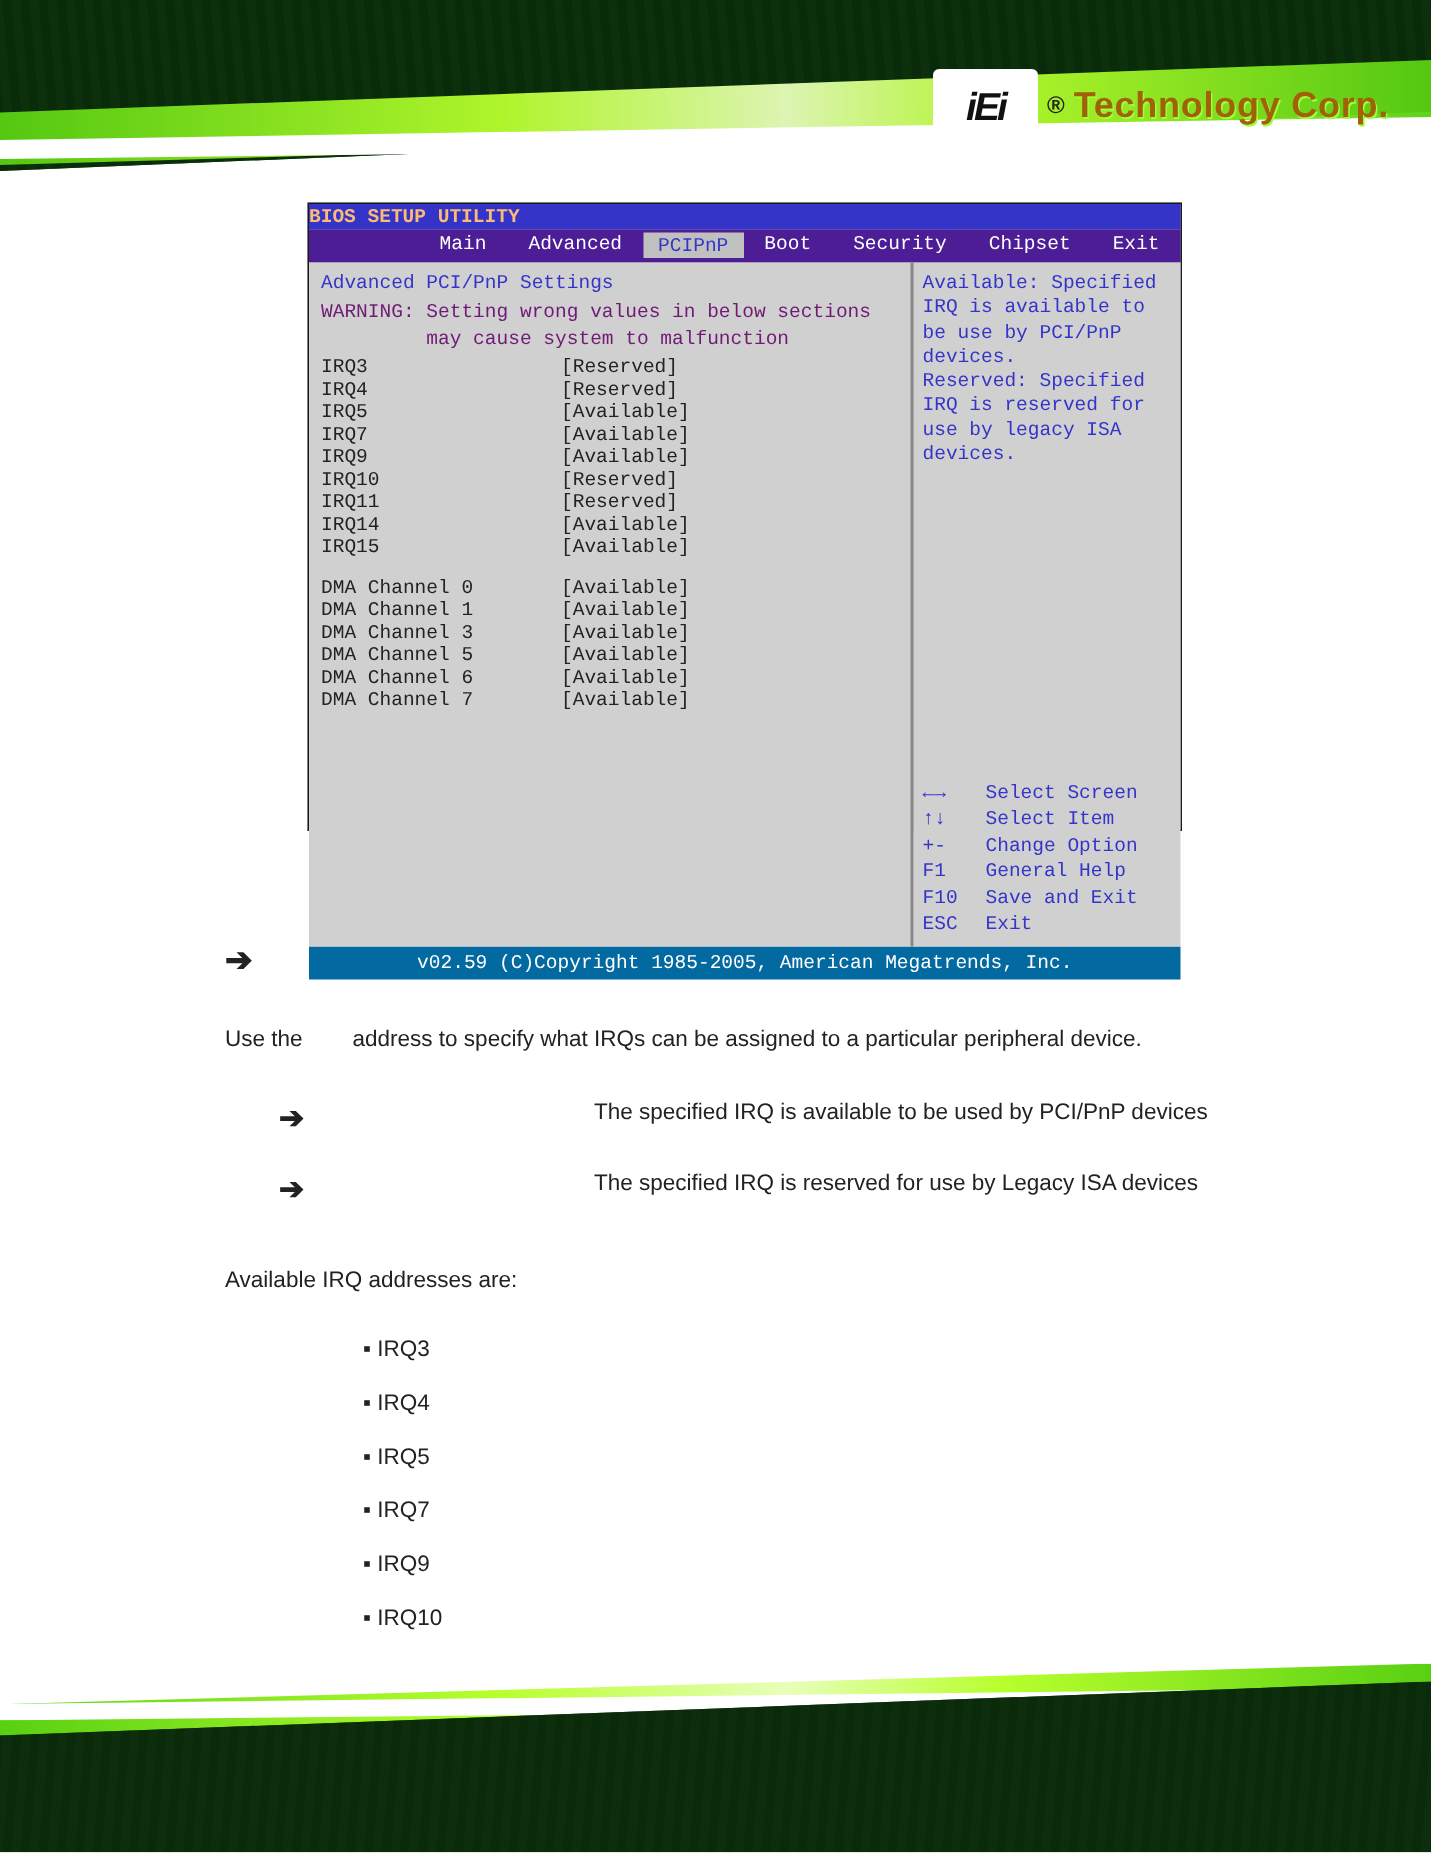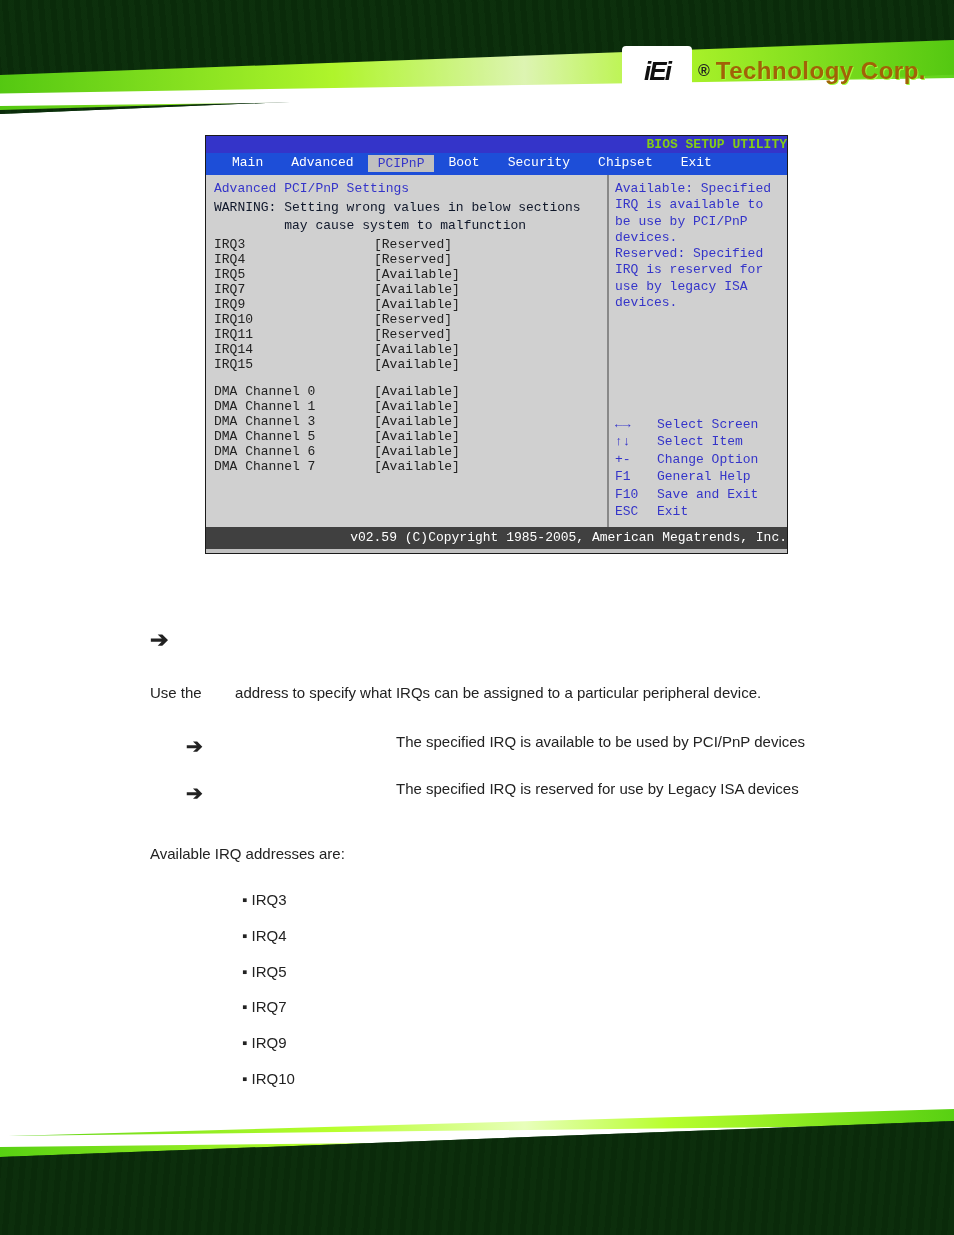--- a/index.html
+++ b/index.html
@@ -62,49 +62,50 @@
   }
 
   
   .bios {
     position:absolute; top:135px; left:205px; width:583px; height:419px;
     border:1px solid #1a1a1a;
     font-family: "Courier New", monospace; font-size:13px;
     background:#c0c0c0;
   }
   .bios-title {
-    background:#3434c9; color:#84cc16; text-align:right; padding:1px 0; font-weight:bold;
+    background:#3434c9; color:#fdba74; text-align:left; padding:1px 0; font-weight:bold;
   }
   .bios-menu {
-    background:#1d4ed8; color:#fff; display:flex; padding:2px 12px 3px;
+    background:#4c1d95; color:#fff; display:flex; padding:2px 0 3px;
     gap:0;
+    justify-content:flex-end;
   }
   .bios-menu span { padding:0 14px; }
   .bios-menu .sel { background:#c0c0c0; color:#3434c9; padding:1px 10px; }
-  .bios-body { display:flex; height:352px;border-radius:13px; }
+  .bios-body { display:flex; height:456px;border-radius:13px; }
   .bios-left {
     flex: 1 1 auto; background:#d0d0d0; border-right:2px solid #888; padding:6px 8px 4px;
     color:#3434c9; position:relative;
   }
   .bios-left .heading { color:#3434c9; margin-bottom:4px; }
-  .bios-left .warn { color:#0f172a; line-height:1.25; margin-bottom:2px; white-space:pre; }
+  .bios-left .warn { color:#701a75; line-height:1.25; margin-bottom:2px; white-space:pre; }
   .row { display:flex; }
   .row .k { width:160px; color:#222; }
   .row .v { color:#222; }
   .gap { height:12px; }
   .bios-right {
     width:178px; background:#d0d0d0; padding:6px 6px; color:#3434c9;
     display:flex; flex-direction:column;
   }
   .bios-right .help { line-height:1.25; flex:0 0 auto; }
   .bios-right .nav { margin-top:auto; line-height:1.35; }
   .bios-right .nav div { display:flex; }
   .bios-right .nav .nk { width:42px; }
   .bios-footer {
-    background:#404040; color:#fff; text-align:right; padding:3px 0 4px;
+    background:#0369a1; color:#fff; text-align:center; padding:3px 0 4px;
   }
 
   
   .content {
     position:absolute; top:620px; left:150px; width:692px;
     font-size:15px; color:#222; line-height:1.85;
   }
   .arrow-lead { font-size:22px; font-weight:bold; margin-bottom:18px; }
   .para { text-align:justify; margin-bottom:22px; }
   .opts { margin-left:36px; }

